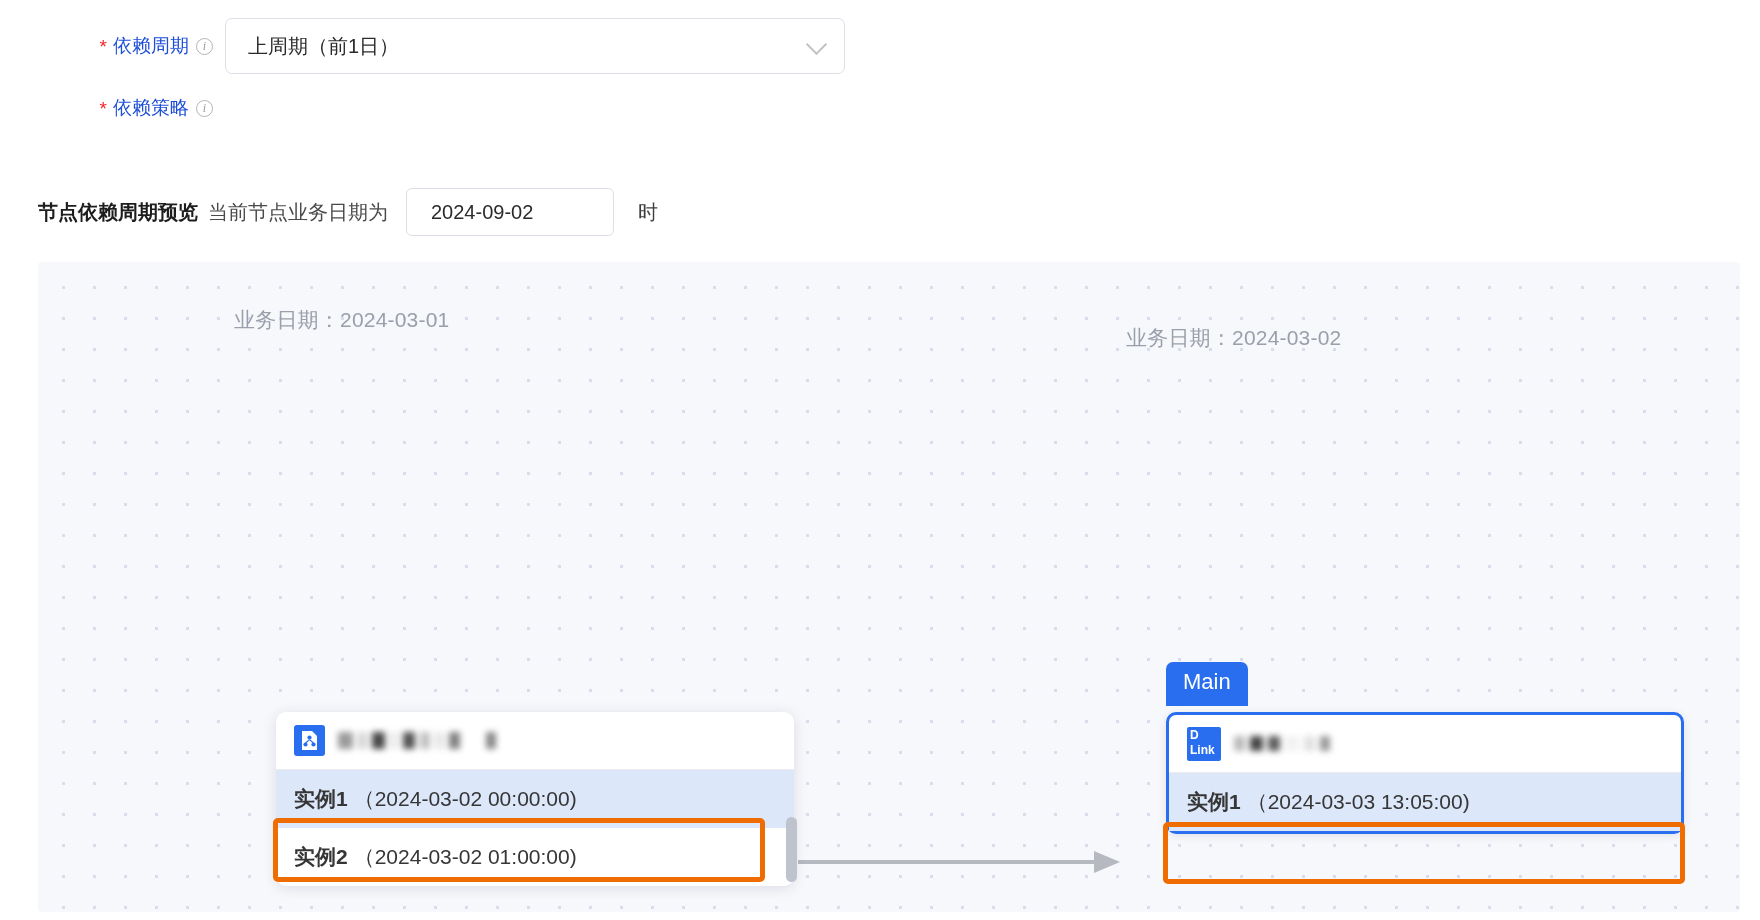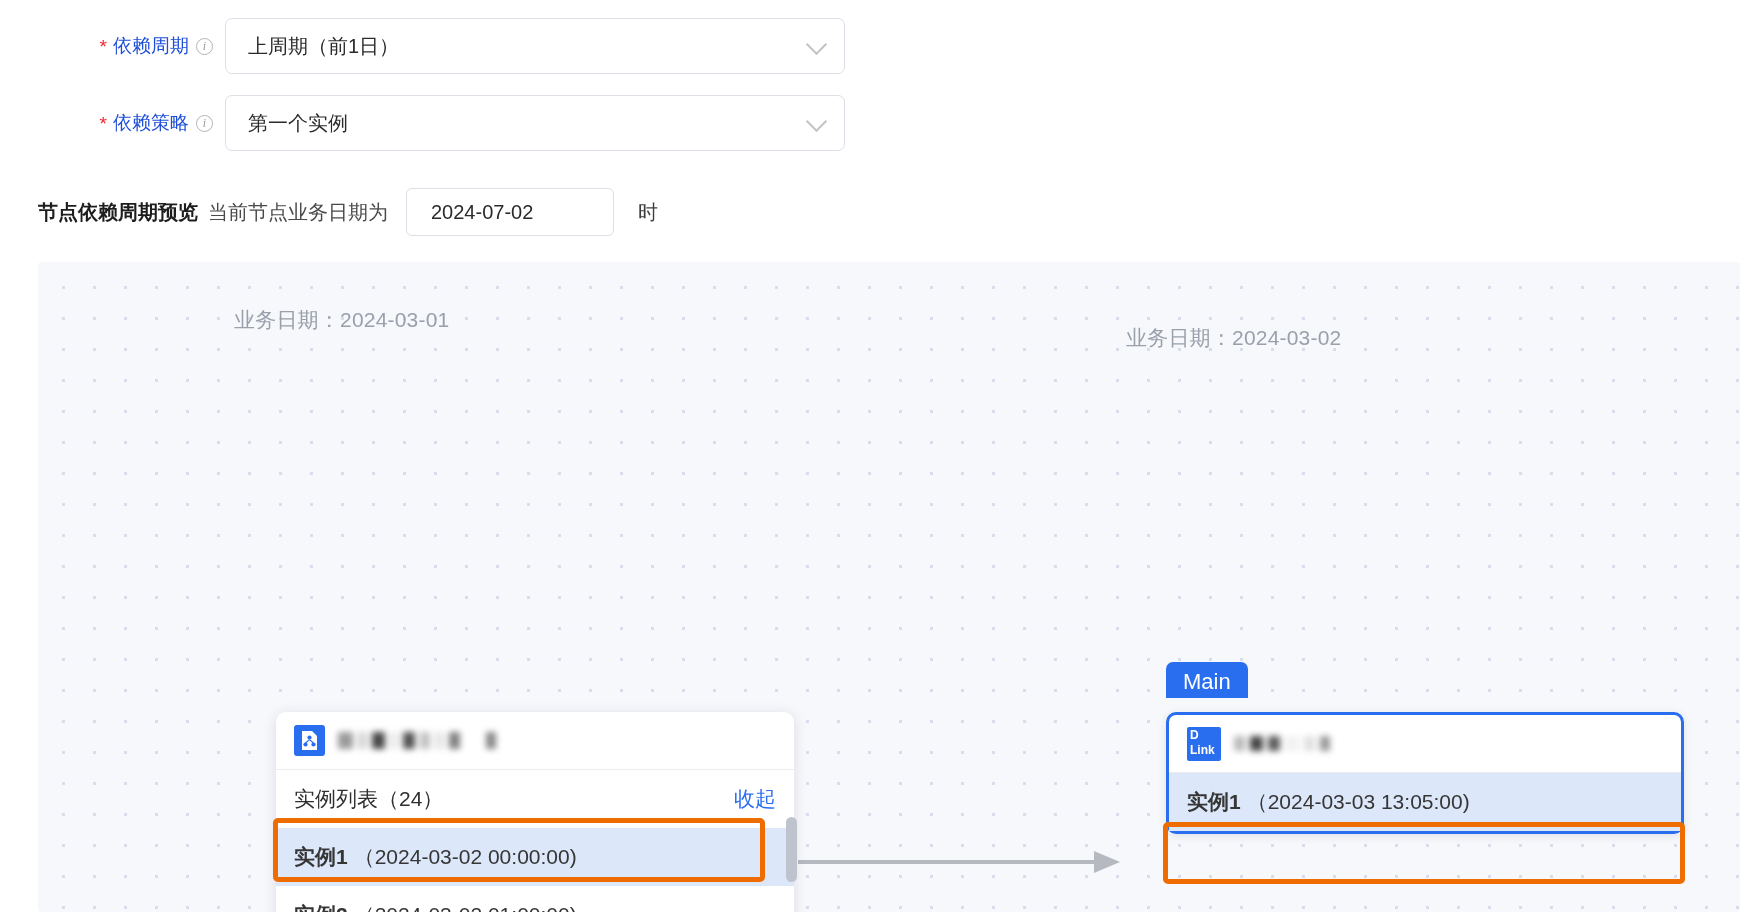--- a/index.html
+++ b/index.html
@@ -232,21 +232,21 @@
   .hl-left  { left: 235px; top: 556px; width: 492px; height: 64px; }
   .hl-right { left: 1125px; top: 560px; width: 522px; height: 62px; }
 
   
   .main-badge {
     position: absolute;
     left: 1128px; top: 400px;
     background: #2a6ef0;
     color: #fff;
     font-size: 22px;
-    padding: 7px 17px 4px 17px;
+    padding: 7px 17px 12px 17px;
     border-radius: 7px 7px 0 0;
     line-height: 1.15;
   }
 
   
   .scroll-track {
     position: absolute;
     left: 748px; top: 555px;
     width: 11px; height: 65px;
   }
@@ -275,31 +275,27 @@
       <span class="chev"></span>
     </div>
   </div>
 
   <div class="form-row" style="left:38px; top:95px;">
     <div class="field-label">
       <span class="req-star">*</span>
       <span class="label-text">依赖策略</span>
       <span class="info-icon">i</span>
     </div>
-    <div class="select-box">
-      <span>第一个实例</span>
-      <span class="chev"></span>
-    </div>
   </div>
 
   <div class="preview-header">
     <span class="preview-title">节点依赖周期预览</span>
     <span class="preview-sub">当前节点业务日期为</span>
     <div class="date-input">
-      <span>2024-07-02</span>
+      <span>2024-09-02</span>
     </div>
     <span class="preview-unit">时</span>
   </div>
 
   <div class="canvas">
 
     <div class="biz-date" style="left:196px; top:44px;">业务日期：2024-03-01</div>
 
     <div class="biz-date" style="left:1088px; top:62px;">业务日期：2024-03-02</div>
 
@@ -326,24 +322,20 @@
           <i style="width:8px;height:17px;background:#e6e6e6;"></i>
           <i style="width:12px;height:17px;background:#3a3a3a;"></i>
           <i style="width:10px;height:17px;background:#b8b8b8;"></i>
           <i style="width:9px;height:17px;background:#e2e2e2;"></i>
           <i style="width:11px;height:17px;background:#6f6f6f;"></i>
           <i style="width:16px;height:17px;background:#ffffff;"></i>
           <i style="width:10px;height:17px;background:#777777;"></i>
         </span>
       </div>
 
-      <div class="list-head">
-        <span>实例列表（24）</span>
-        <span class="collapse-link">收起</span>
-      </div>
 
       <div class="inst-row selected">
         <span class="inst-name">实例1</span>
         <span>（2024-03-02 00:00:00)</span>
       </div>
       <div class="inst-row">
         <span class="inst-name">实例2</span>
         <span>（2024-03-02 01:00:00)</span>
       </div>
 

